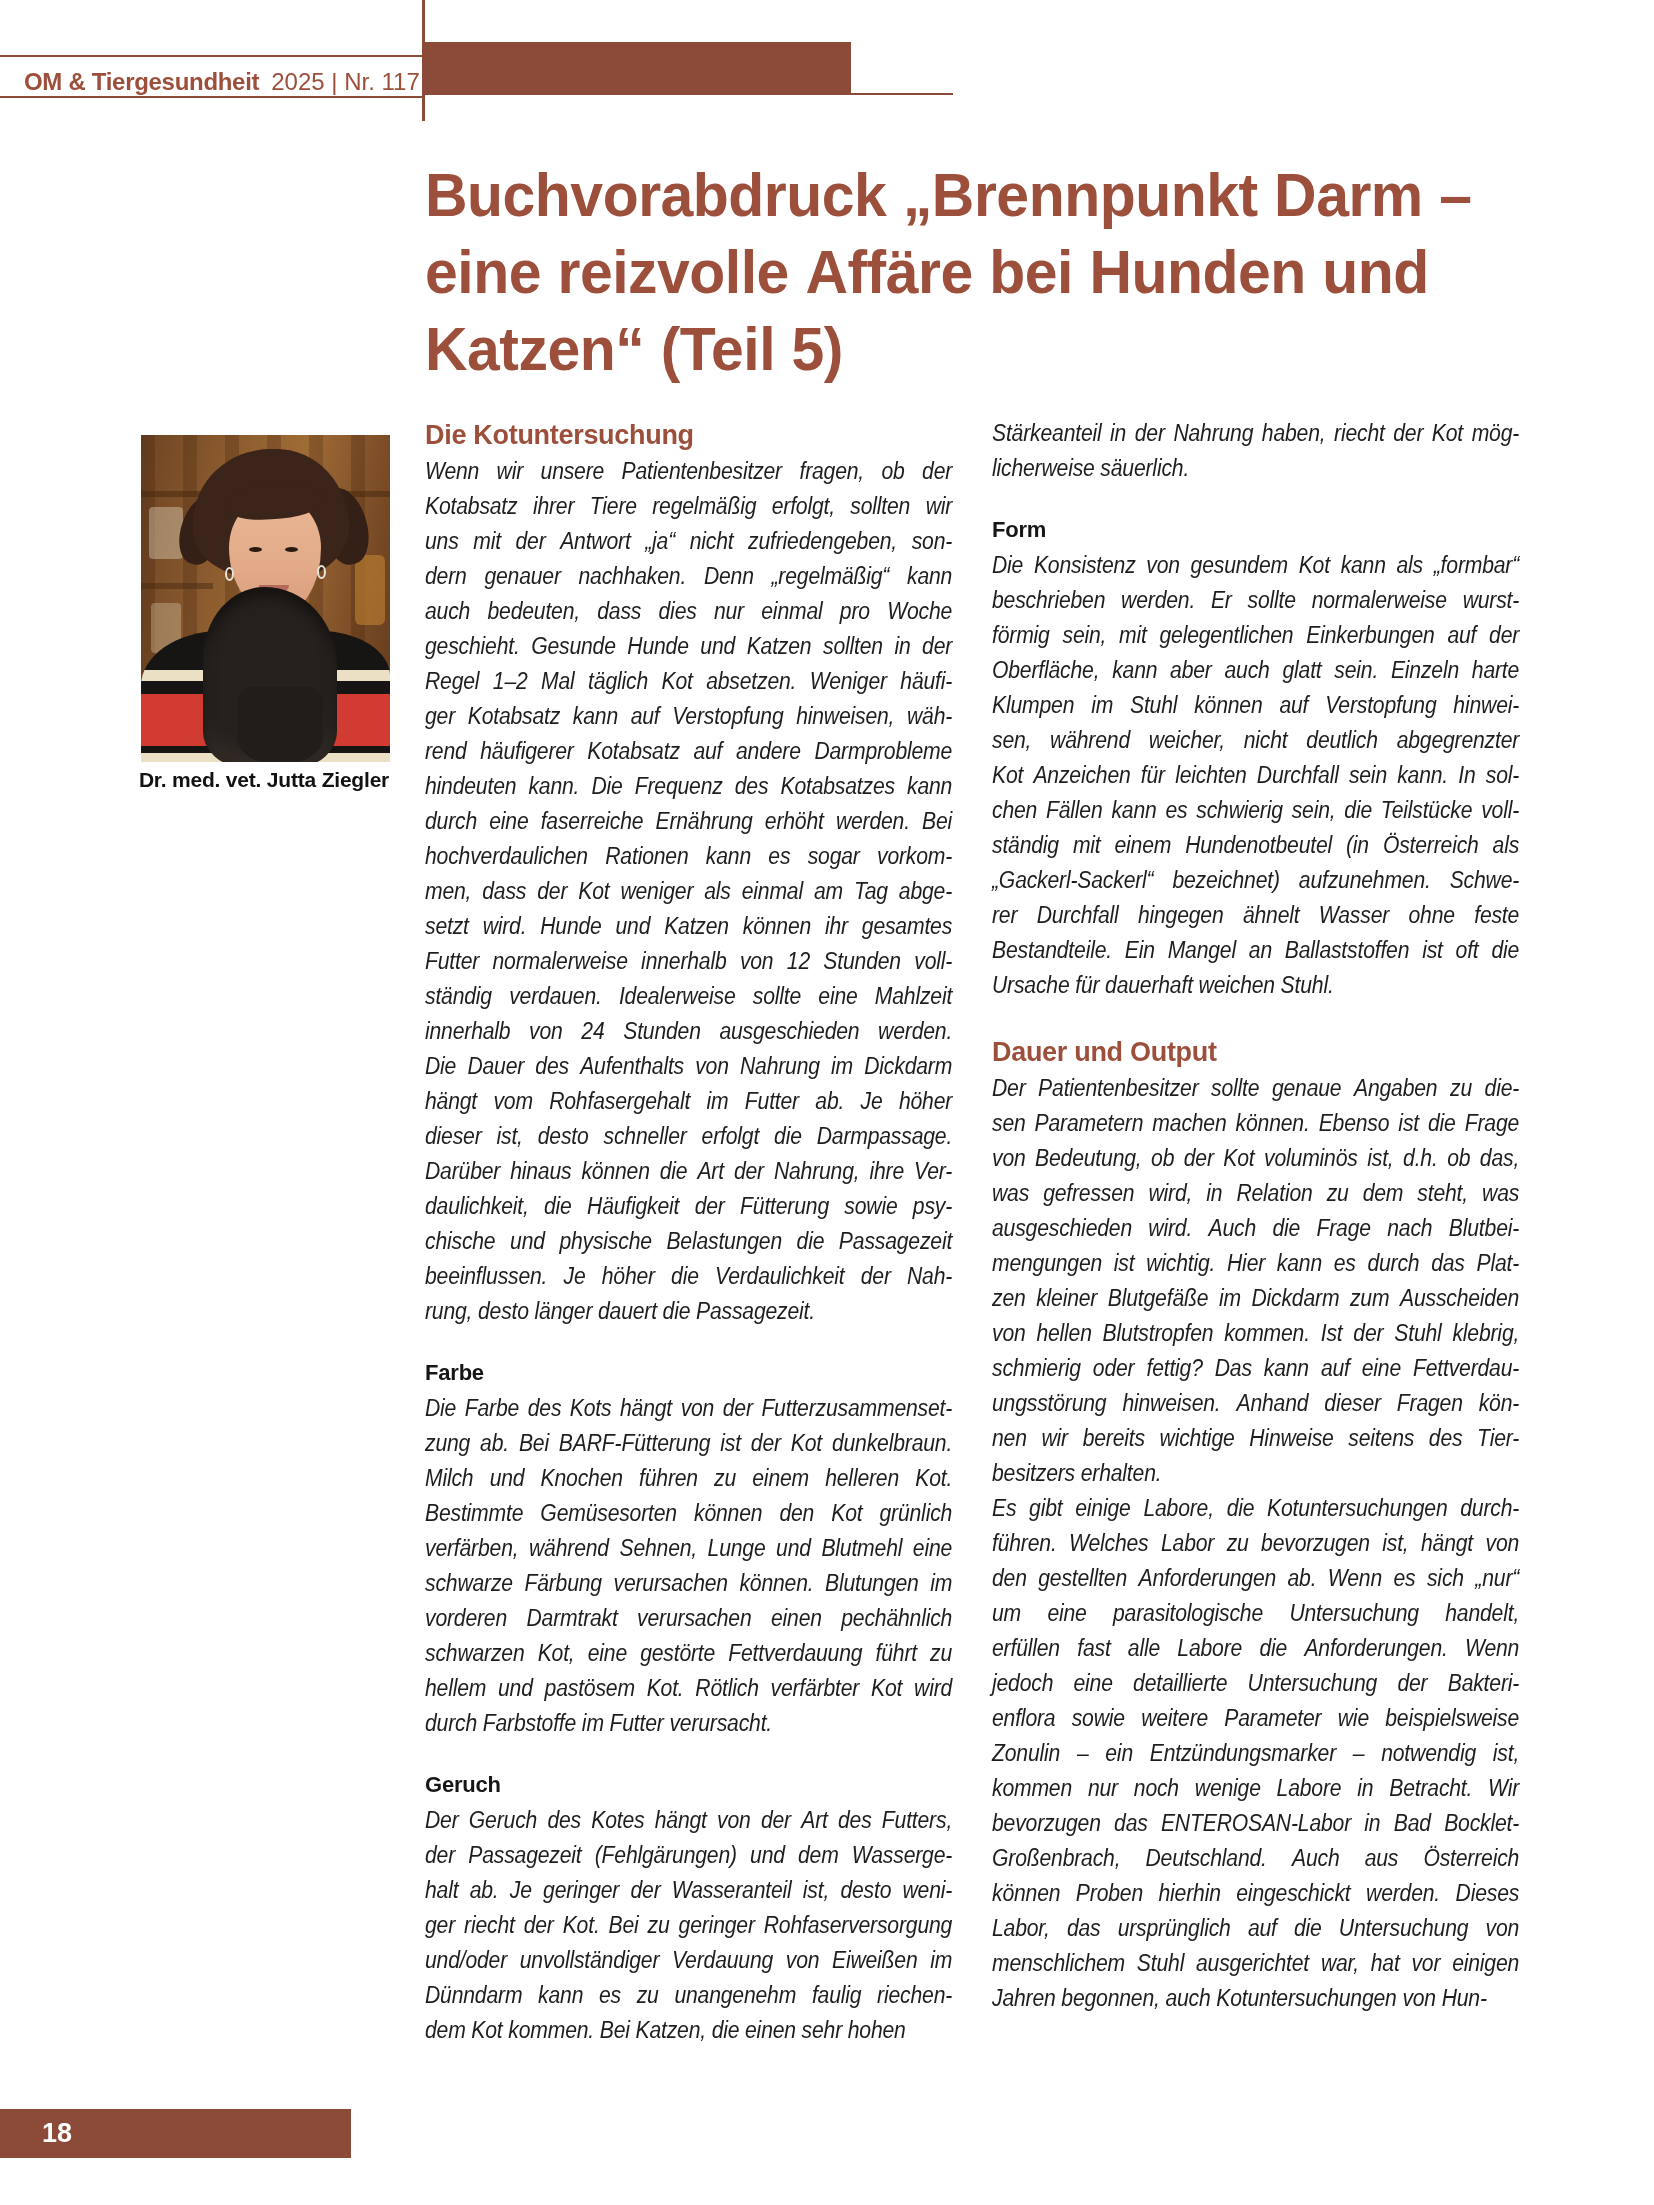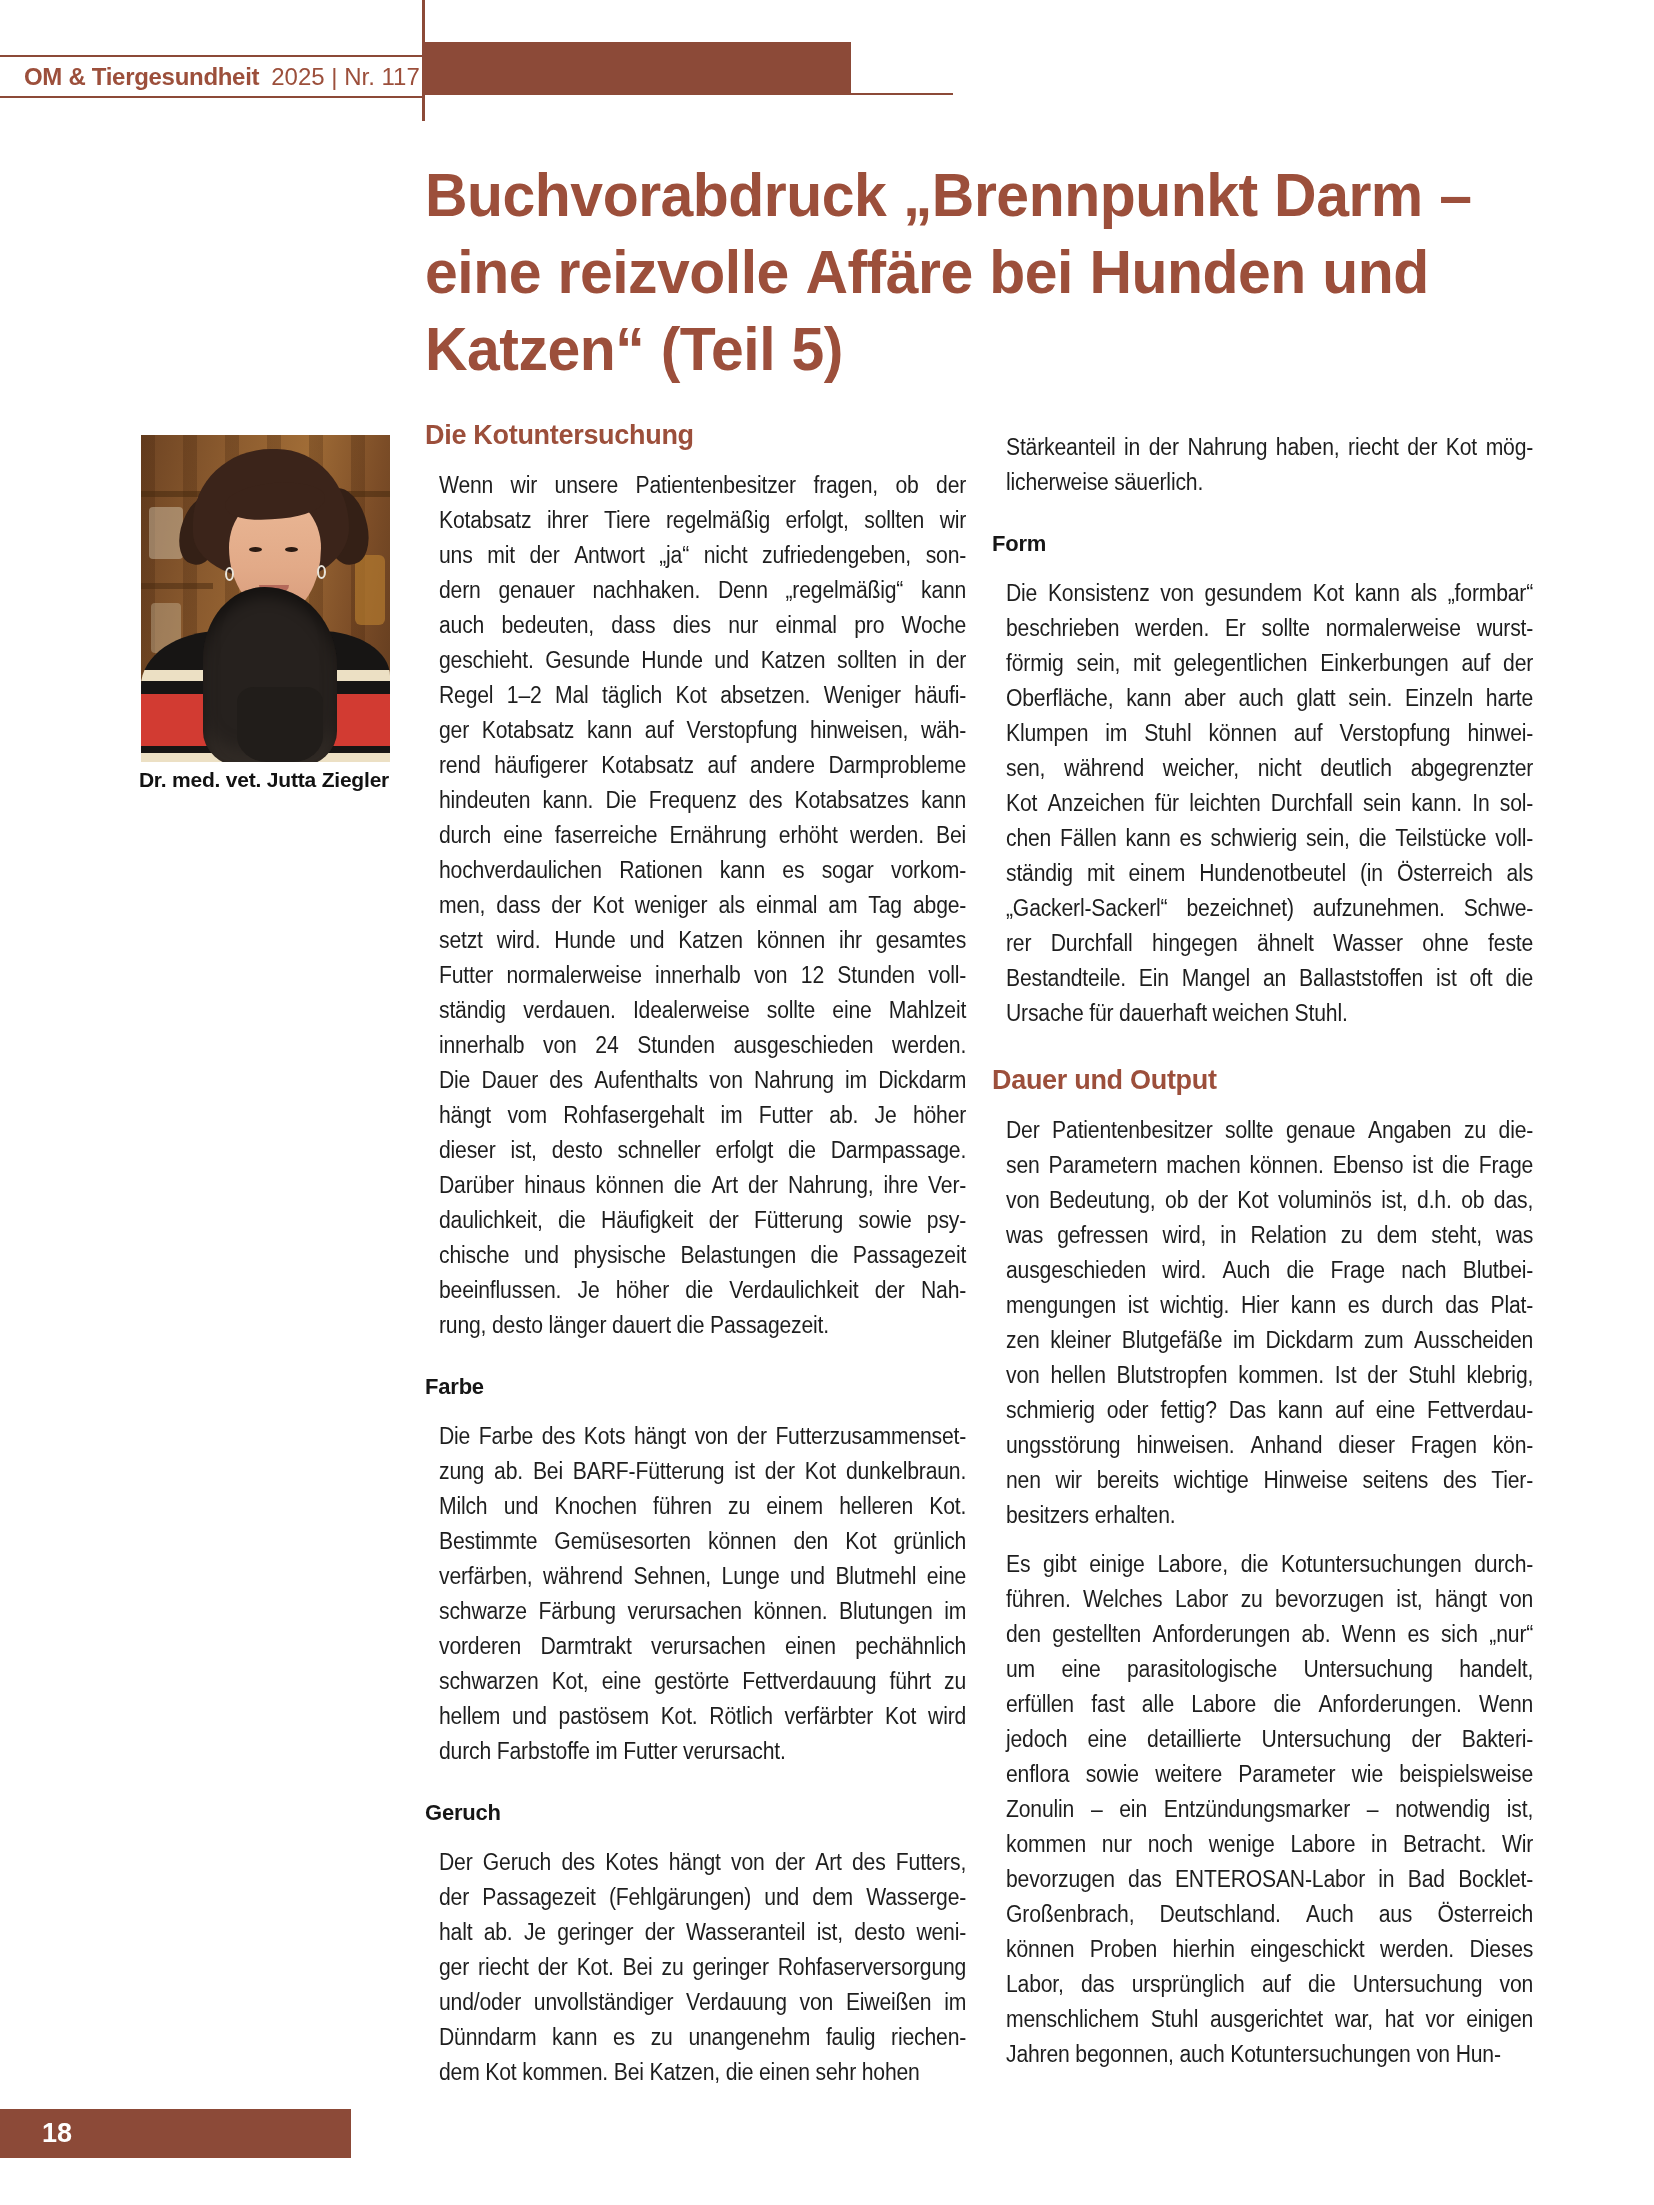--- a/index.html
+++ b/index.html
@@ -18,21 +18,21 @@
 
   
   .rule{background:var(--accent);}
   #rule-top{left:0;top:55px;width:423px;height:2px;}
   #rule-bottom{left:0;top:96px;width:423px;height:2px;}
   #vline{left:422px;top:0;width:3px;height:121px;}
   #accent-underline{left:425px;top:93px;width:528px;height:2px;}
   #accent-bar{left:425px;top:42px;width:426px;height:53px;background:var(--accent);}
   #header-band{
     left:0;top:57px;width:420px;height:39px;
-    display:flex;align-items:center;padding-left:24px;box-sizing:border-box;
+    display:flex;align-items:flex-end;padding-left:24px;box-sizing:border-box;
     color:var(--accent-text);font-size:24px;white-space:nowrap;
   }
   #header-band .jname{font-weight:bold;margin-right:12px;letter-spacing:-0.3px;}
 
   
   #article-title{left:425px;top:156px;width:1100px;color:var(--accent-text);}
   .title-line{
     display:flex;gap:0.28em;white-space:nowrap;
     font-size:62px;font-weight:bold;line-height:77px;letter-spacing:-0.5px;
     transform:scaleX(0.95);transform-origin:0 0;
@@ -81,21 +81,21 @@
   }
 
   
   .col{position:absolute;top:416px;}
   #col-mid{left:425px;width:527px;}
   #col-right{left:992px;width:531px;}
   .sec-head{font-size:27px;font-weight:bold;line-height:38px;color:var(--accent-text);letter-spacing:-0.3px;}
   .sub-head{font-size:22px;font-weight:bold;line-height:36px;color:#161616;letter-spacing:-0.2px;}
   .mt-sub{margin-top:26px;}
   .mt-sec{margin-top:30px;}
-  .para{margin:14px;}
+  .para{margin:0;font-style:italic;}
   .tl{
     display:flex;white-space:nowrap;
     font-size:23px;line-height:35px;color:var(--ink);
     width:573px;transform:scaleX(0.92);transform-origin:0 50%;
     letter-spacing:-0.2px;
   }
   .tl.justify{justify-content:space-between;}
   .tl.left{justify-content:flex-start;gap:0.27em;} 
 
   

